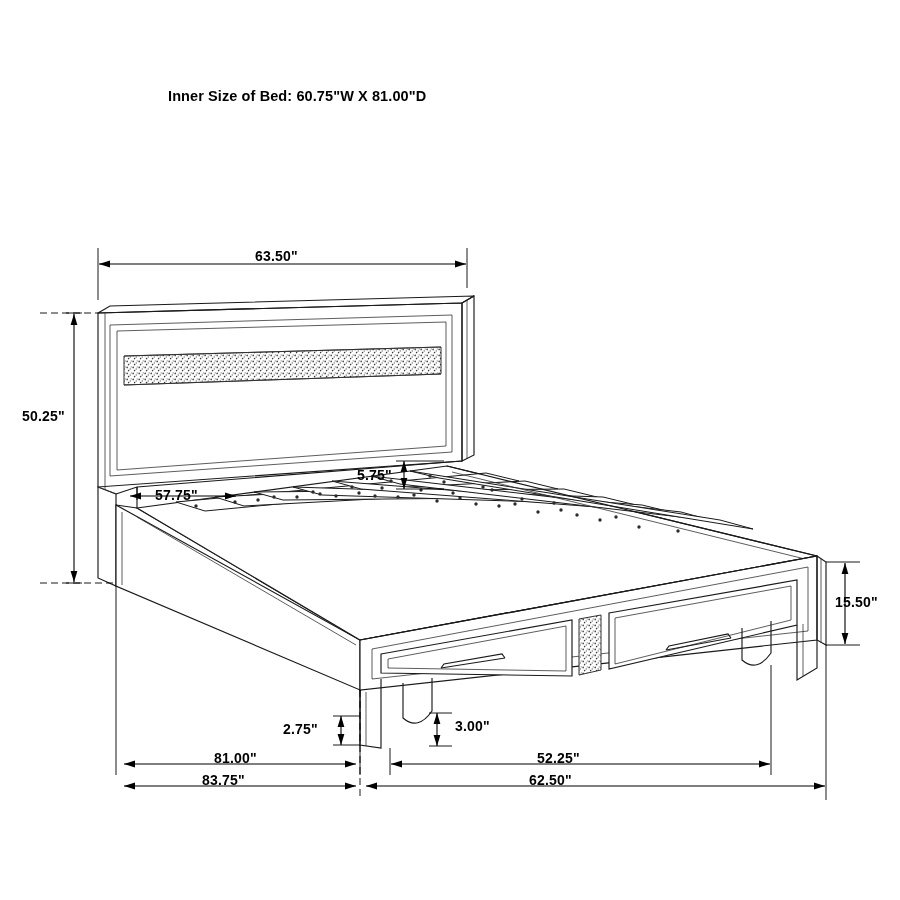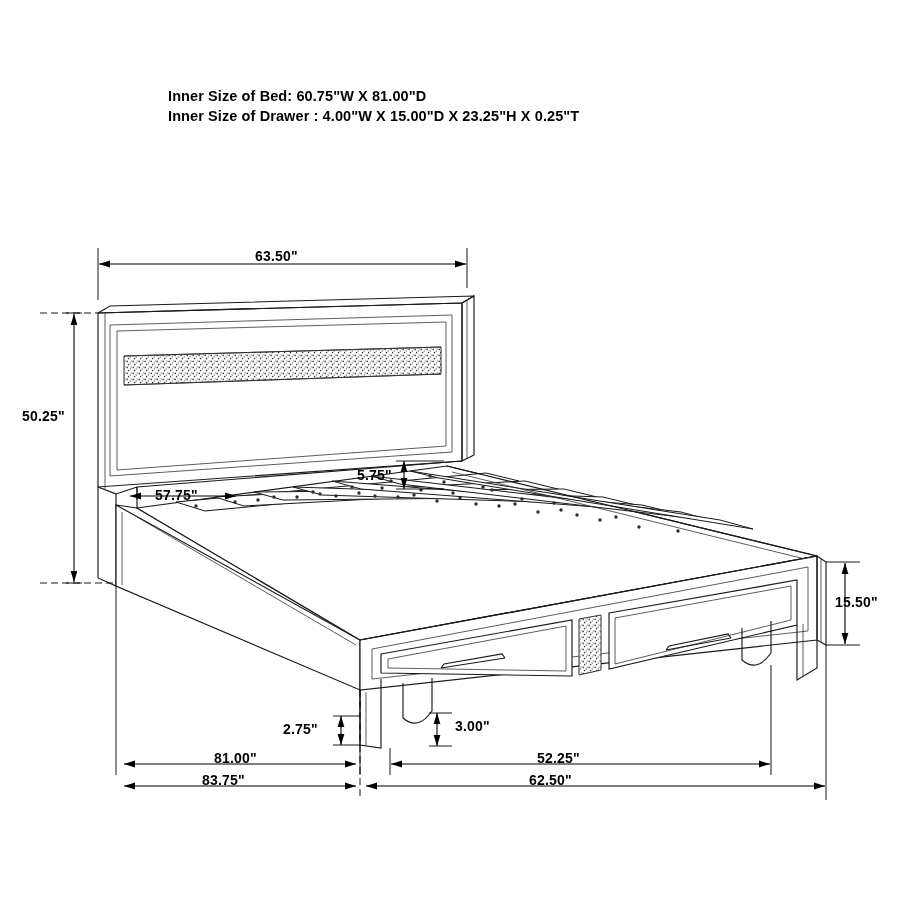--- a/index.html
+++ b/index.html
@@ -50,21 +50,20 @@
   .slat { fill: #ffffff; stroke: #1a1a1a; stroke-width: 1.0; }
   .dot { fill: #2b2b2b; }
 </style>
 </head>
 <body>
 
 <div id="page">
 
   <div class="note-block">
     <div>Inner Size of Bed: 60.75"W X 81.00"D</div>
-    <div>Inner Size of Drawer : 4.00"W X 15.00"D X 23.25"H X 0.25"T</div>
   </div>
 
   <svg class="drawing" viewBox="0 0 900 900">
     <defs>
       <pattern id="sparklePat" width="6" height="6" patternUnits="userSpaceOnUse">
         <rect width="6" height="6" fill="#ffffff"></rect>
         <circle cx="1.2" cy="1.4" r="0.85" fill="#4a4a4a"></circle>
         <circle cx="4.2" cy="3.0" r="0.7" fill="#6b6b6b"></circle>
         <circle cx="2.6" cy="4.6" r="0.8" fill="#3a3a3a"></circle>
         <circle cx="5.2" cy="0.9" r="0.55" fill="#777777"></circle>

